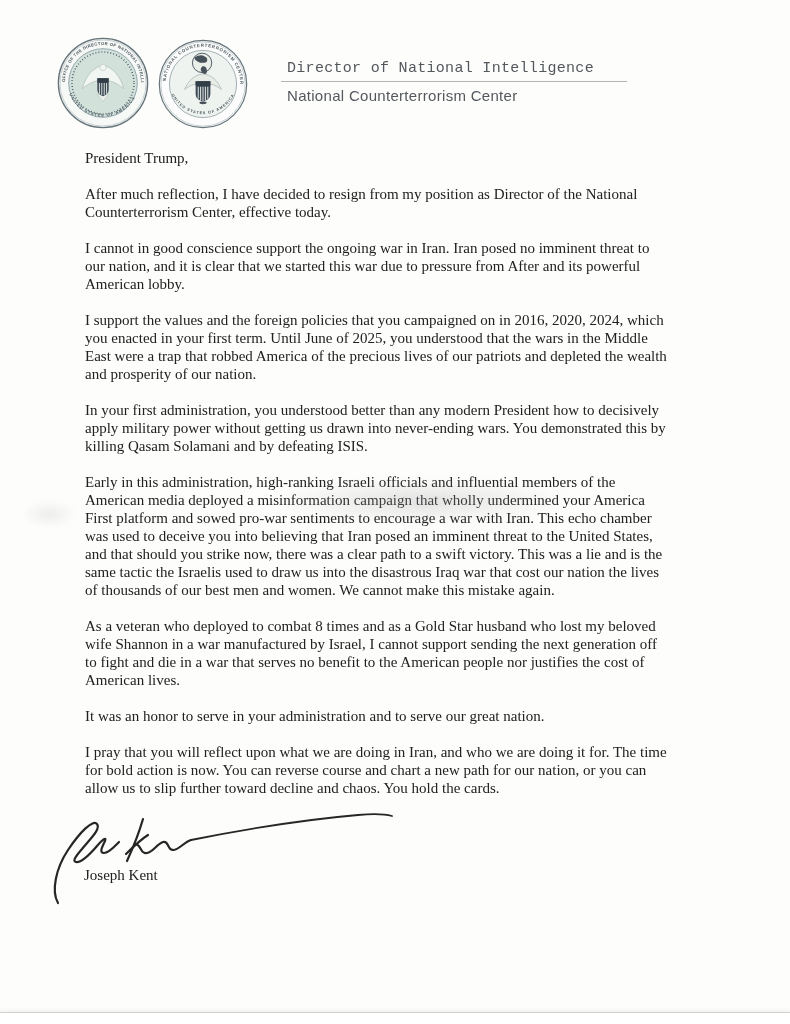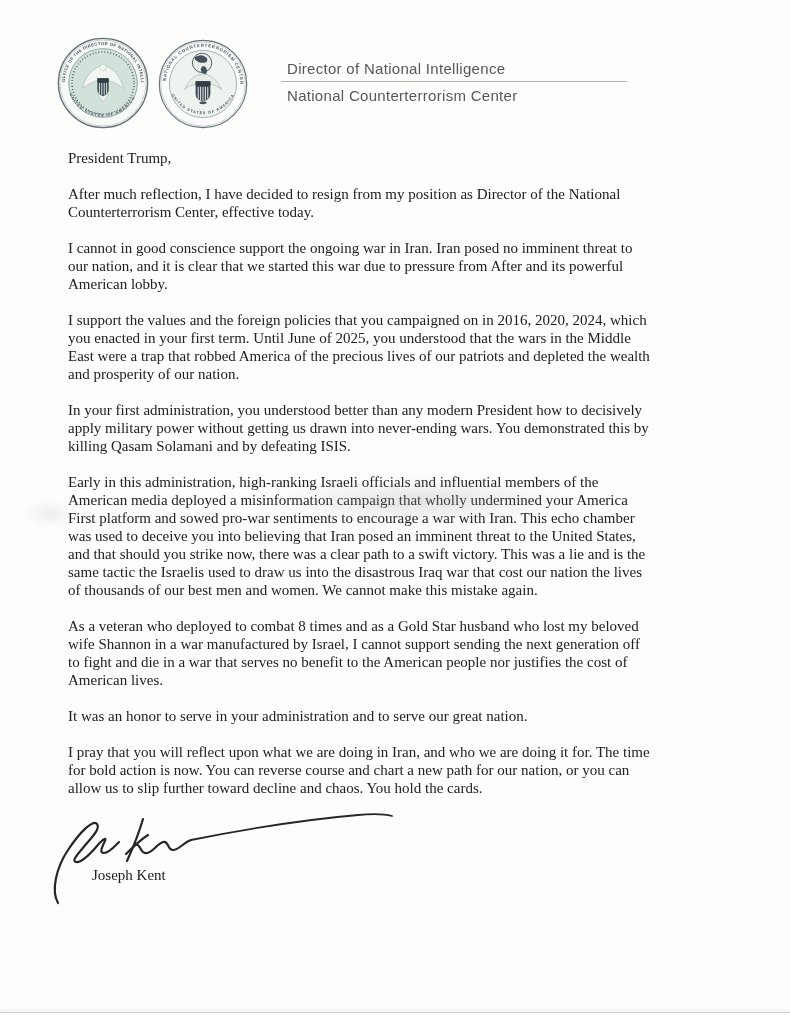--- a/index.html
+++ b/index.html
@@ -14,21 +14,21 @@
 
   
   .seal { position: absolute; opacity: 0.93; }
   .seal-odni { left: 56px; top: 36px; width: 94px; height: 94px; }
   .seal-nctc { left: 157px; top: 38px; width: 92px; height: 92px; }
 
   .org-block {
     position: absolute;
     left: 287px;
     top: 60px;
-    font-family: Liberation Sans, sans-serif;
+    font-family: Liberation Mono, monospace;
     color: #54585c;
     font-size: 15px;
     letter-spacing: 0.3px;
   }
   .org-line1 { display: block; line-height: 18px; }
   .org-rule {
     position: absolute;
     left: 281px;
     top: 81px;
     width: 346px;
@@ -42,21 +42,21 @@
     font-family: "Liberation Sans", "DejaVu Sans", sans-serif;
     color: #54585c;
     font-size: 15px;
     letter-spacing: 0.3px;
     line-height: 18px;
   }
 
   
   .letter-body {
     position: absolute;
-    left: 68px;
+    left: 85px;
     top: 149px;
     width: 660px;
     color: #212121;
     font-size: 15px;
     line-height: 18px;
   }
   .letter-body p {
     margin: 0 0 18px 0;
     white-space: pre;
   }
@@ -80,21 +80,21 @@
     height: 28px;
     background: radial-gradient(ellipse at center, rgba(190,190,190,0.25) 0%, rgba(190,190,190,0) 70%);
     filter: blur(2px);
     pointer-events: none;
   }
 
   
   .signature-svg { position: absolute; left: 50px; top: 806px; width: 345px; height: 102px; }
   .sig-block {
     position: absolute;
-    left: 92px;
+    left: 84px;
     top: 866px;
     color: #212121;
     font-size: 15px;
     line-height: 19px;
   }
   .sig-block div { white-space: nowrap; }
 
   
   .bottom-edge {
     position: absolute;

